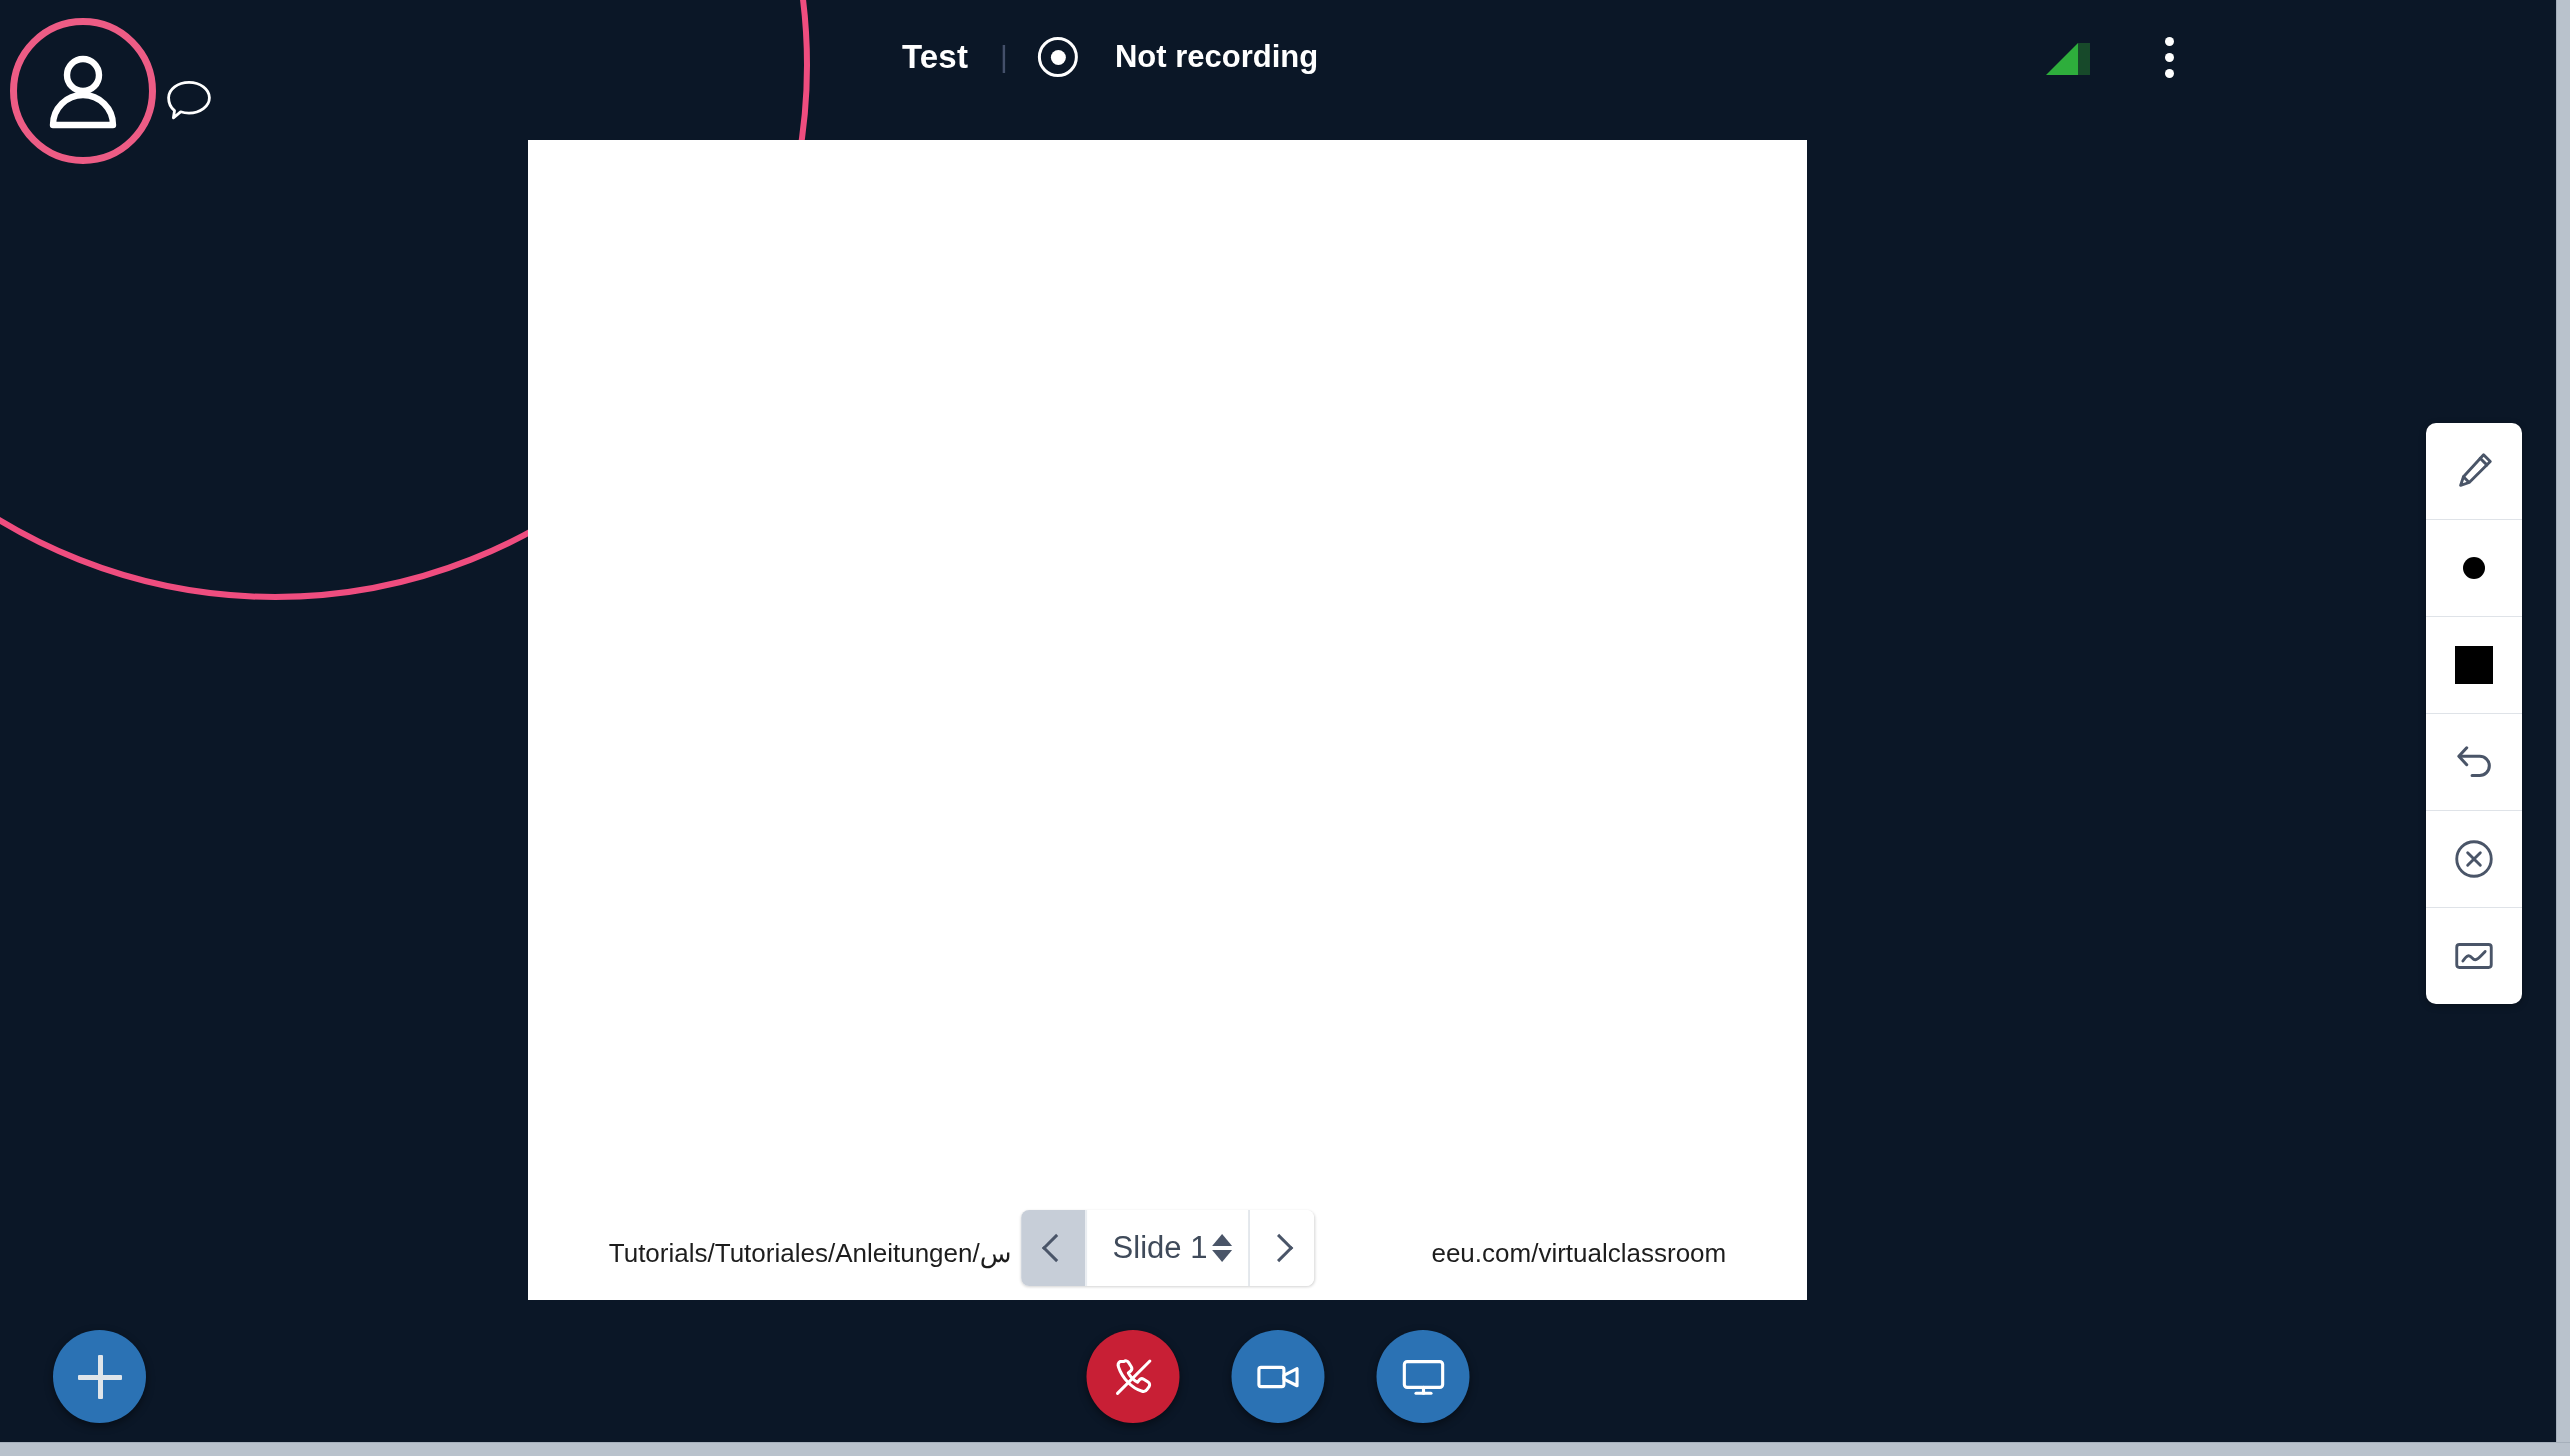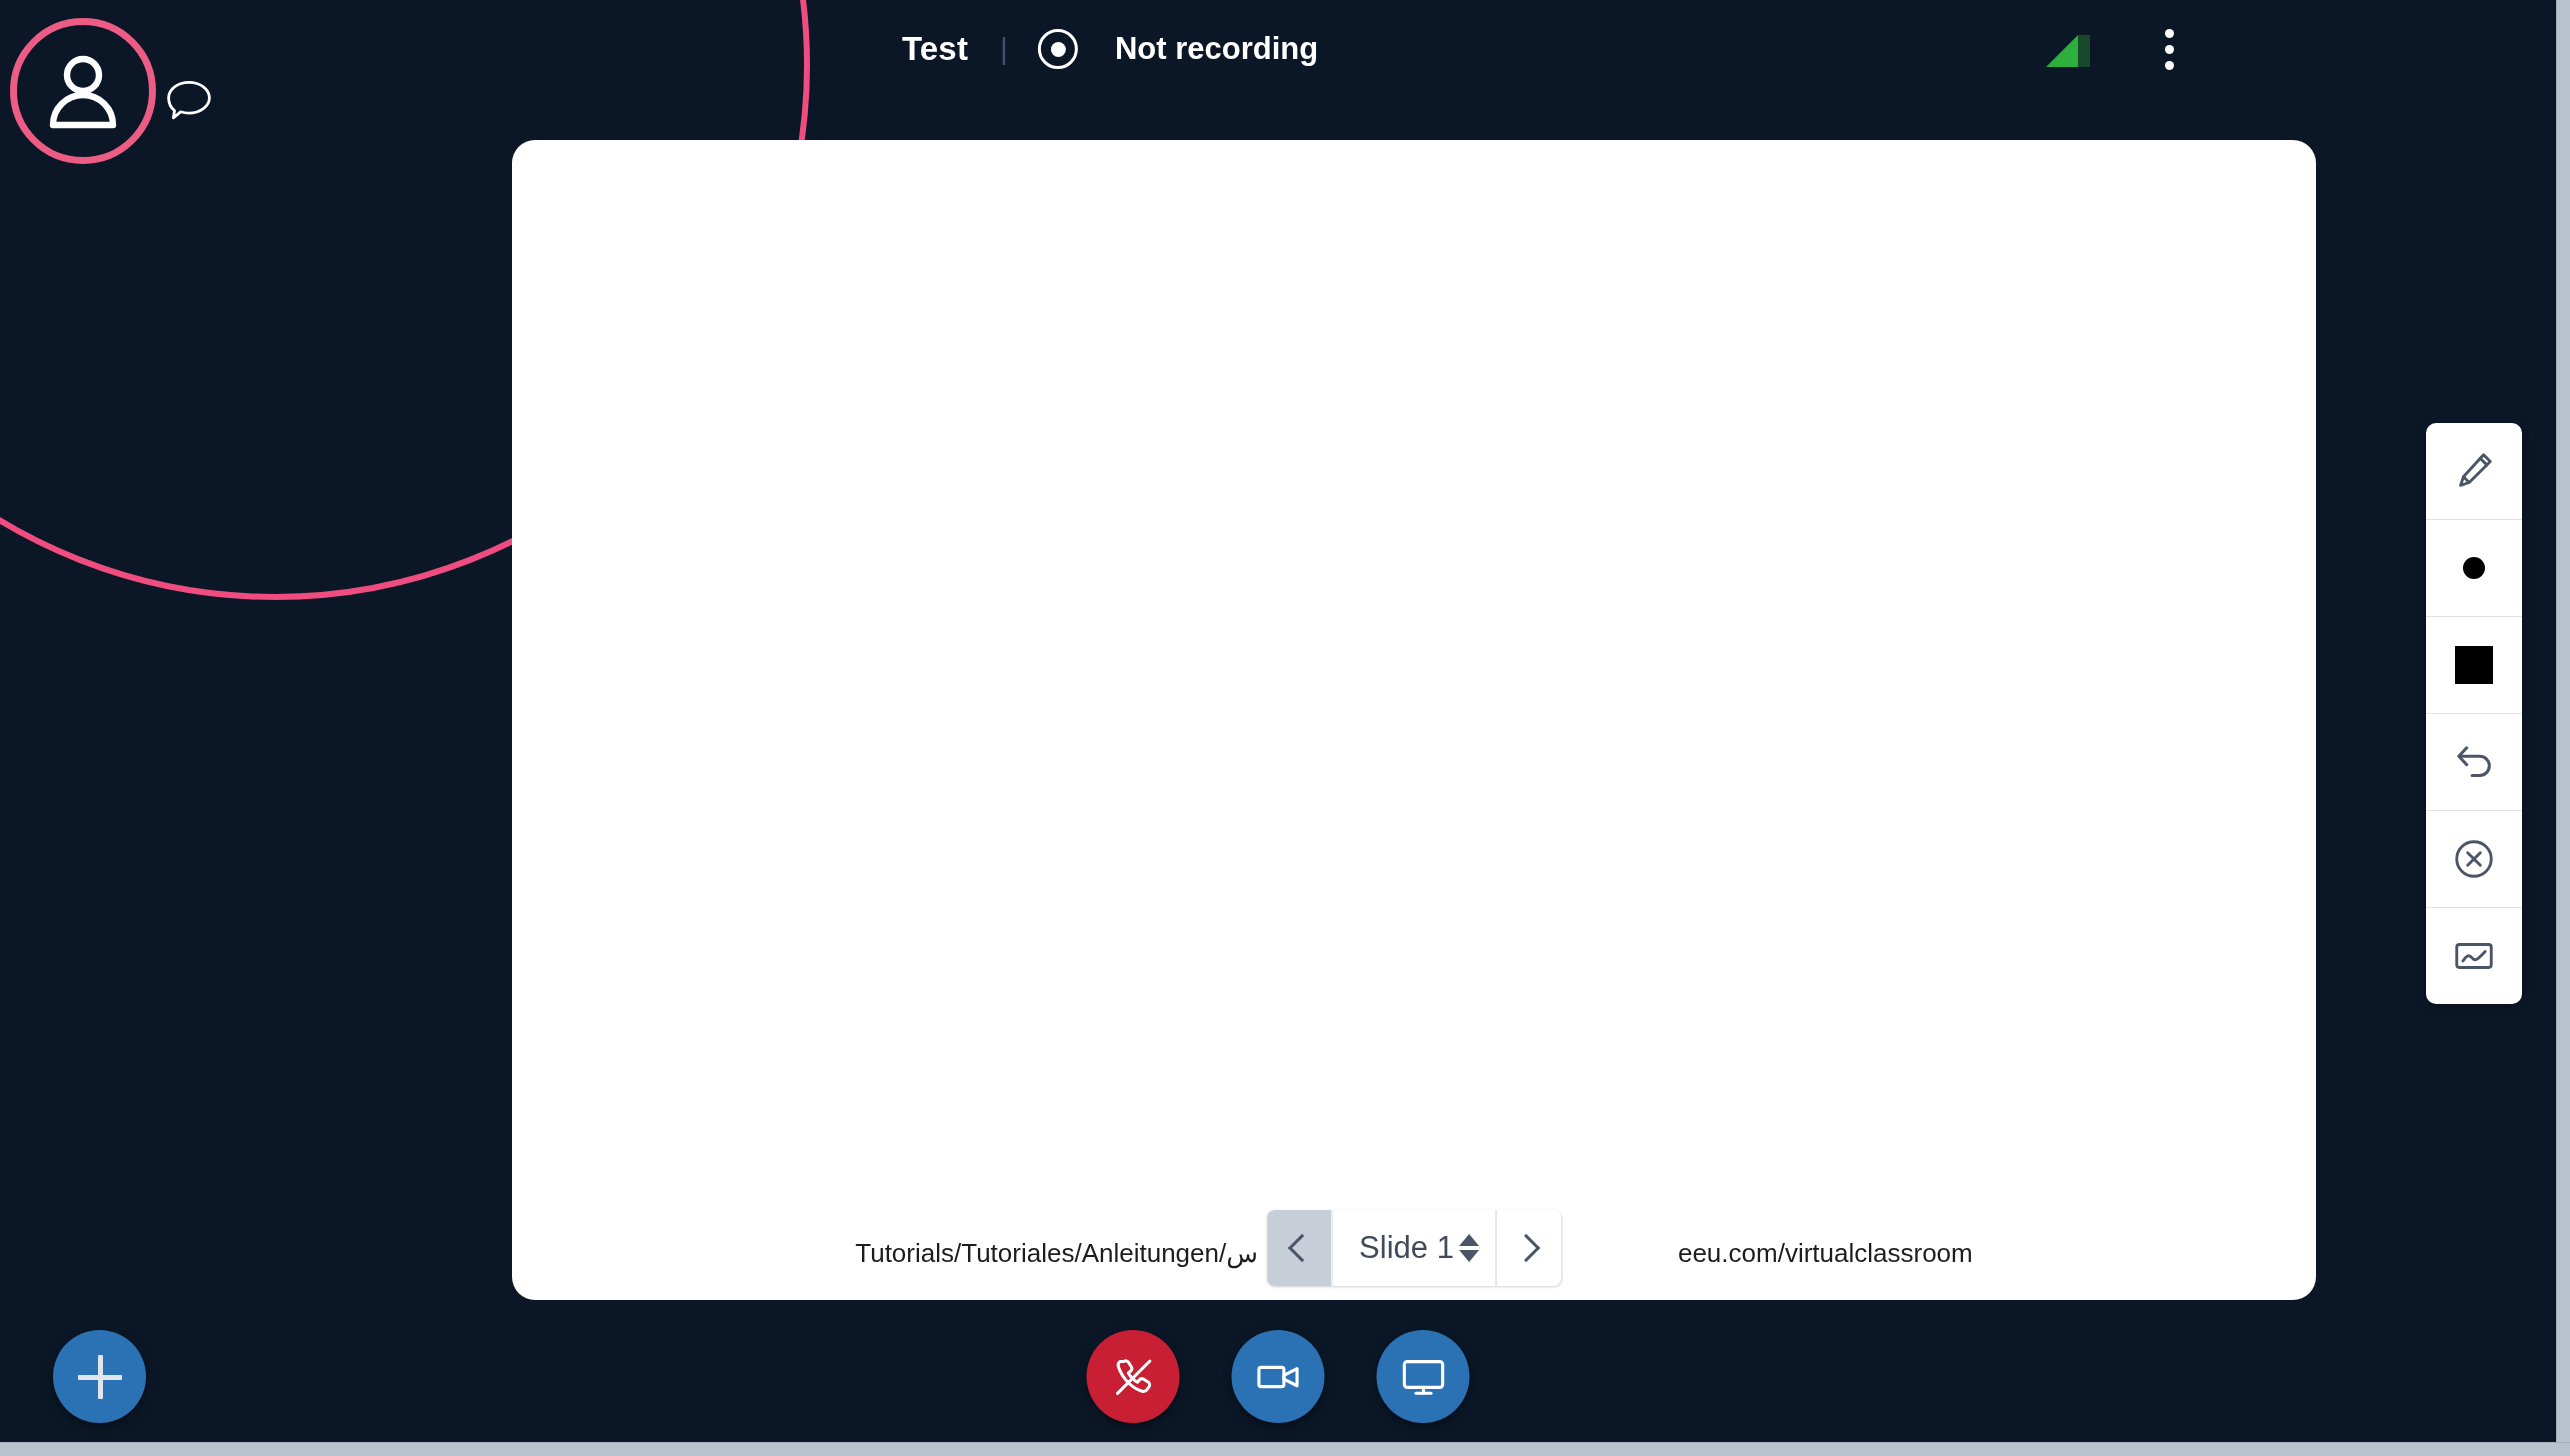--- a/index.html
+++ b/index.html
@@ -88,21 +88,21 @@
     top: 58px;
     width: 54px;
     height: 52px;
   }
   .chat-bubble svg { display: block; }
 
   
   .header {
     position: absolute;
     left: 0;
-    top: 8px;
+    top: 16px;
     width: 2220px;
     height: 82px;
     display: flex;
     align-items: center;
     pointer-events: none;
   }
   .header-center {
     position: absolute;
     left: 50%;
     transform: translateX(-50%);
@@ -180,26 +180,25 @@
     width: 9px;
     height: 9px;
     border-radius: 50%;
     background: #ffffff;
     display: block;
   }
 
   
   .whiteboard {
     position: absolute;
-    left: 512px;
+    left: 528px;
     top: 140px;
-    width: 1804px;
+    width: 1279px;
     height: 1160px;
     background: #ffffff;
-    border-radius: 23px;
   }
   
   .slide-textline {
     position: absolute;
     left: 0;
     right: 0;
     top: 1098px;
     display: flex;
     align-items: center;
     justify-content: center;

